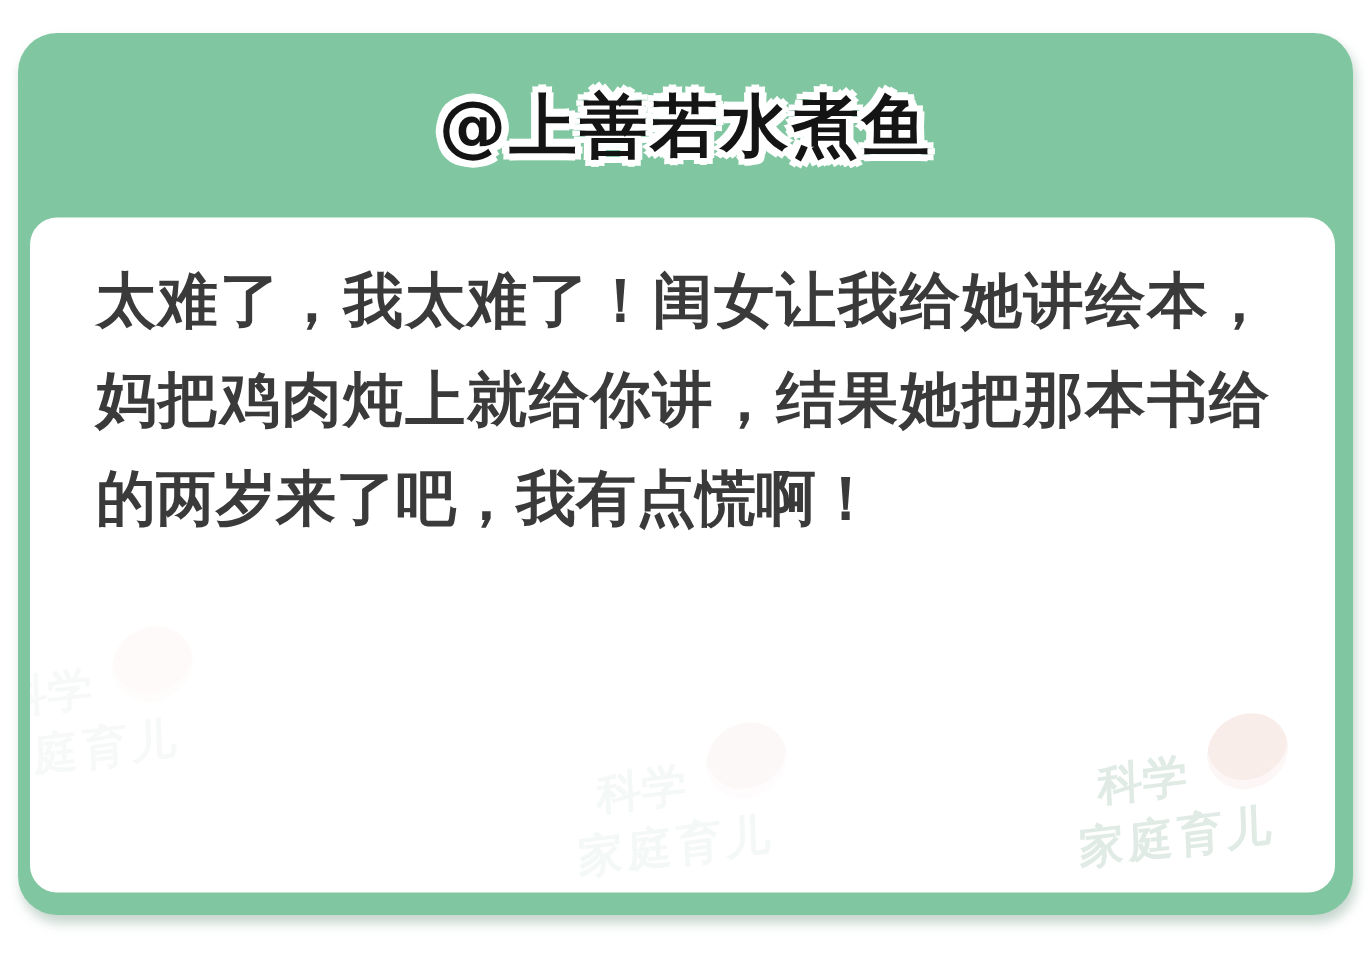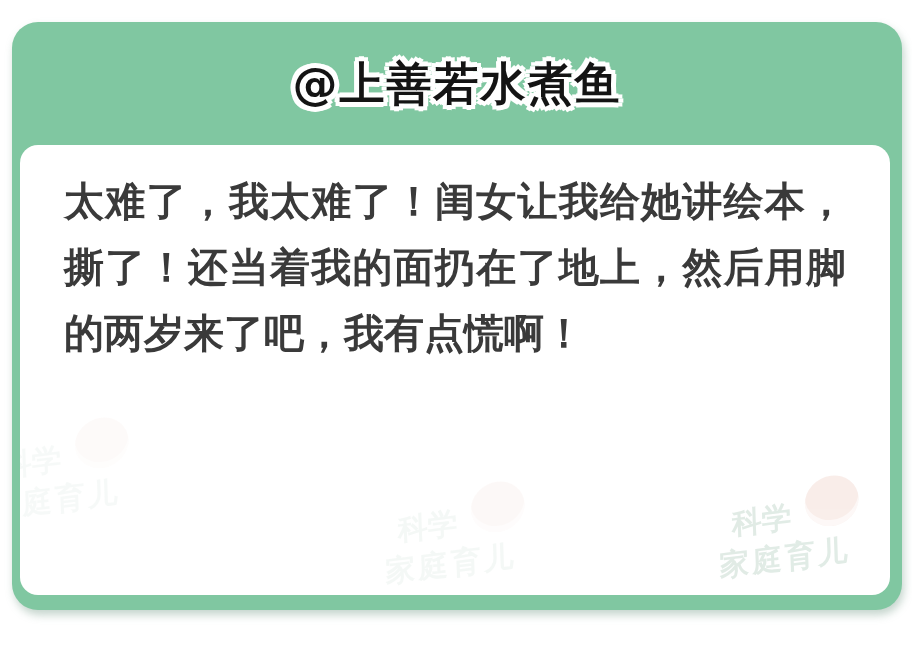--- a/index.html
+++ b/index.html
@@ -126,21 +126,21 @@
   <div class="green-card">
 
     <div class="header">
       <span class="username">@上善若水煮鱼</span>
     </div>
 
     <div class="white-card">
 
       <div class="quote-text">
         <span class="line">太难了，我太难了！闺女让我给她讲绘本，</span>
-        <span class="line">撕了！还当着我的面扔在了地上，然后用脚</span>
+        <span class="line">妈把鸡肉炖上就给你讲，结果她把那本书给</span>
         <span class="line last">的两岁来了吧，我有点慌啊！</span>
       </div>
 
       <div class="wm wm-left">
         <div class="wm-face"></div>
         <div class="wm-t1">科学</div>
         <div class="wm-t2">家庭育儿</div>
       </div>
 
       <div class="wm wm-mid">

